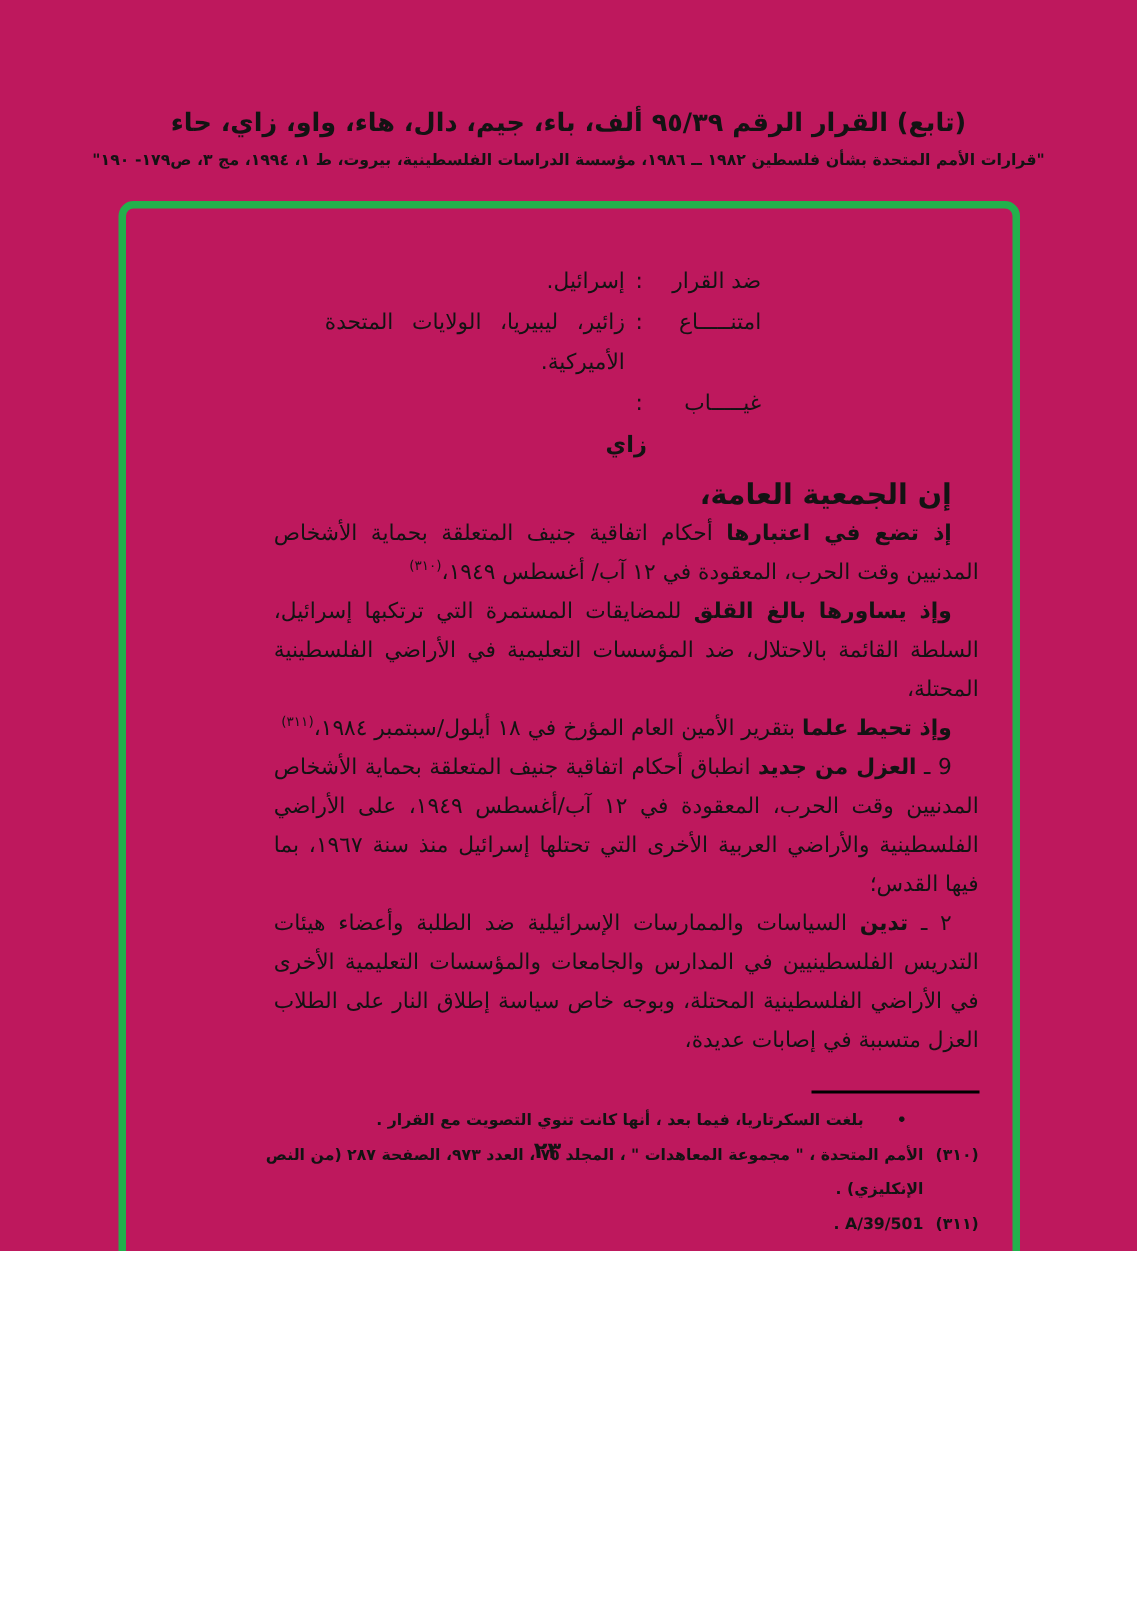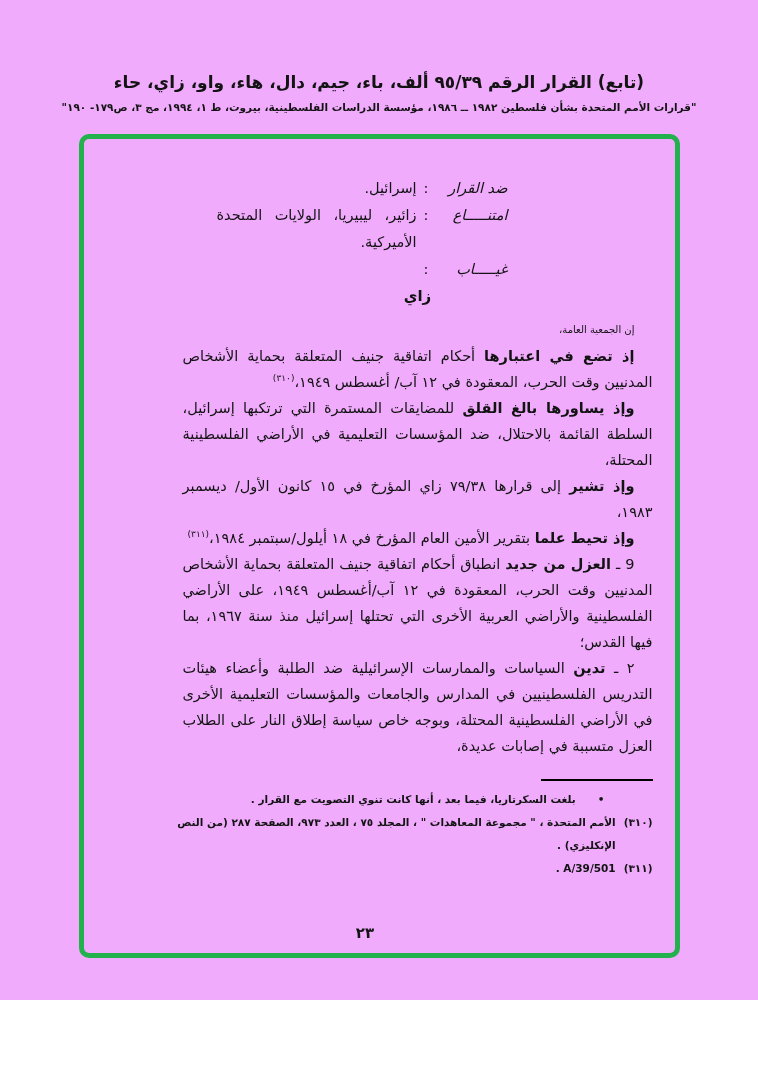--- a/index.html
+++ b/index.html
@@ -1,19 +1,19 @@
 <!DOCTYPE html>
 <html lang="ar"><head>
 <meta charset="utf-8">
 <style>
   html,body{margin:0;padding:0;background:#ffffff;}
   .page{
     position:relative;
-    width:758px;height:1000px;
-    background:#f0abfc;
+    width:758px;height:834px;
+    background:#be185d;
     font-family:"DejaVu Sans",sans-serif;
     color:#131313;
     overflow:hidden;
   }
   
   .doc-header{ text-align:center; padding-top:72px; direction:rtl; }
   .doc-title{ font-size:17px; font-weight:bold; letter-spacing:0; }
   .doc-source{ font-size:10.5px; font-weight:bold; margin-top:9px; }
   
   .frame{
@@ -22,26 +22,26 @@
     margin:21px auto 0;
     border:5px solid #22b14c;
     border-radius:10px;
     direction:rtl;
     padding:36px 22px 0 44px;
   }
   .body-col{ padding-left:55px; }
   
   .voting{ width:325px; margin:0 145px 0 auto; }
   .vote-row{ display:flex; font-size:14.5px; line-height:27px; }
-  .vote-label{ flex:0 0 72px; white-space:nowrap;font-style:italic; }
+  .vote-label{ flex:0 0 72px; white-space:nowrap; }
   .vote-colon{ padding:0 7px; }
   .vote-value{ flex:1; text-align:justify;margin-left:34px; }
   
   .sec-heading{ text-align:center; font-weight:bold; font-size:15px; margin:4px 0 12px; }
-  .salutation{ font-weight:normal; font-size:10px; line-height:26px; margin:0; text-indent:18px; }
+  .salutation{ font-weight:bold; font-size:19px; line-height:26px; margin:0; text-indent:18px; }
   p.clause{ margin:0; font-size:14.5px; line-height:26px; text-align:justify; text-indent:18px; }
   p.clause .lead{ font-weight:bold; }
   sup.fn-ref{ font-size:9px; line-height:0; }
   .para-num{ font-weight:normal; }
   
   .fn-sep{ width:112px; height:2px; background:#000; margin:20px 0 7px; border:0; }
   .footnotes{ font-size:10.5px; font-weight:bold; }
   .fn-row{ display:flex; line-height:23px; column-gap:8px; }
   .fn-row.first{ padding-right:48px; column-gap:22px; }
   .fn-marker{ white-space:nowrap; }
@@ -83,21 +83,20 @@
       </div>
 
       <div class="sec-heading">زاي</div>
 
       <p class="salutation">إن الجمعية العامة،</p>
 
       <p class="clause"><span class="lead">إذ تضع في اعتبارها</span> <span>أحكام اتفاقية جنيف المتعلقة بحماية الأشخاص المدنيين وقت الحرب، المعقودة في ١٢ آب/ أغسطس ١٩٤٩،</span><sup class="fn-ref">(٣١٠)</sup></p>
 
       <p class="clause"><span class="lead">وإذ يساورها بالغ القلق</span> <span>للمضايقات المستمرة التي ترتكبها إسرائيل، السلطة القائمة بالاحتلال، ضد المؤسسات التعليمية في الأراضي الفلسطينية المحتلة،</span><sup class="fn-ref"></sup></p>
 
-      <p class="clause"><span class="lead">وإذ تشير</span> <span>إلى قرارها ٧٩/٣٨ زاي المؤرخ في ١٥ كانون الأول/ ديسمبر ١٩٨٣،</span><sup class="fn-ref"></sup></p>
 
       <p class="clause"><span class="lead">وإذ تحيط علما</span> <span>بتقرير الأمين العام المؤرخ في ١٨ أيلول/سبتمبر ١٩٨٤،</span><sup class="fn-ref">(٣١١)</sup></p>
 
       <p class="clause"><span class="para-num">9 ـ</span> <span class="lead">العزل من جديد</span> <span>انطباق أحكام اتفاقية جنيف المتعلقة بحماية الأشخاص المدنيين وقت الحرب، المعقودة في ١٢ آب/أغسطس ١٩٤٩، على الأراضي الفلسطينية والأراضي العربية الأخرى التي تحتلها إسرائيل منذ سنة ١٩٦٧، بما فيها القدس؛</span></p>
 
       <p class="clause"><span class="para-num">٢ ـ</span> <span class="lead">تدين</span> <span>السياسات والممارسات الإسرائيلية ضد الطلبة وأعضاء هيئات التدريس الفلسطينيين في المدارس والجامعات والمؤسسات التعليمية الأخرى في الأراضي الفلسطينية المحتلة، وبوجه خاص سياسة إطلاق النار على الطلاب العزل متسببة في إصابات عديدة،</span></p>
 
     </div>
 
     <div class="fn-sep"></div>

